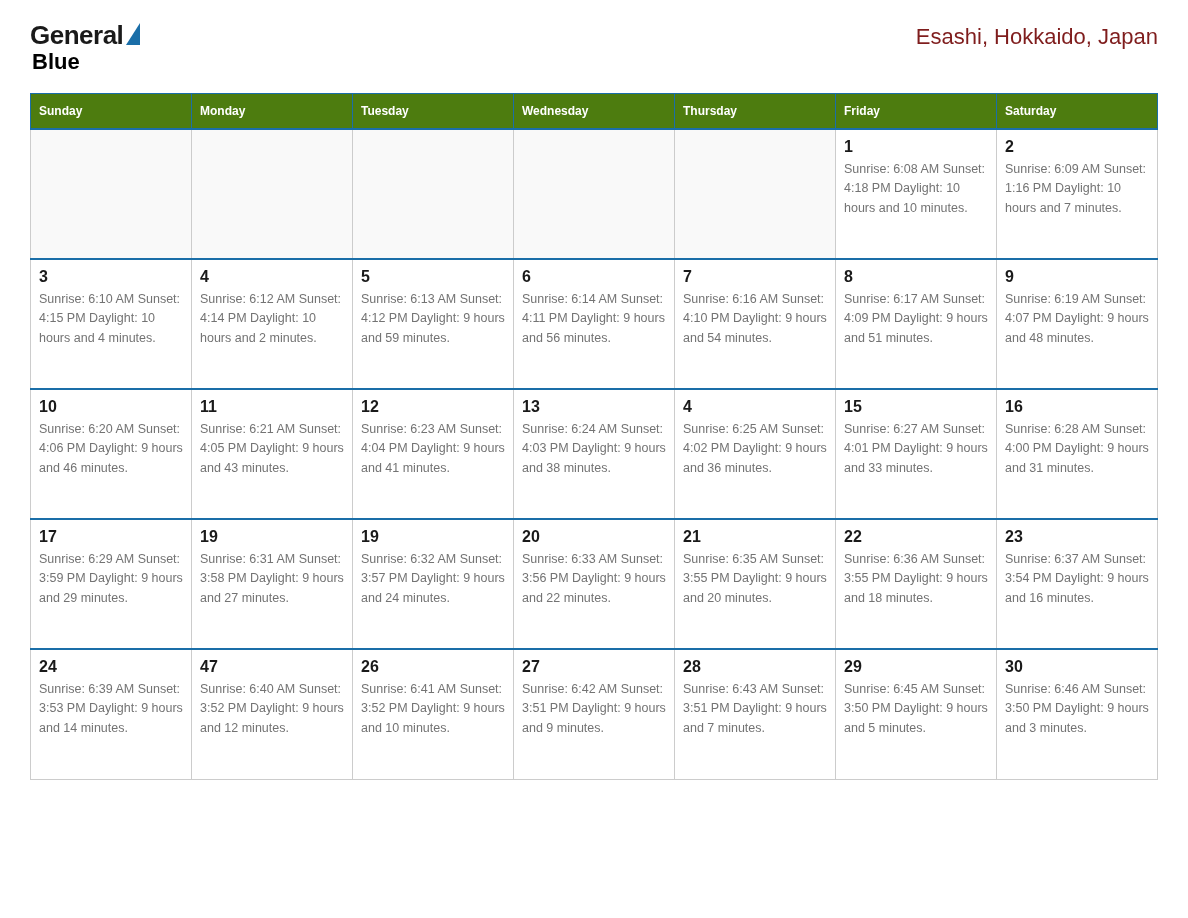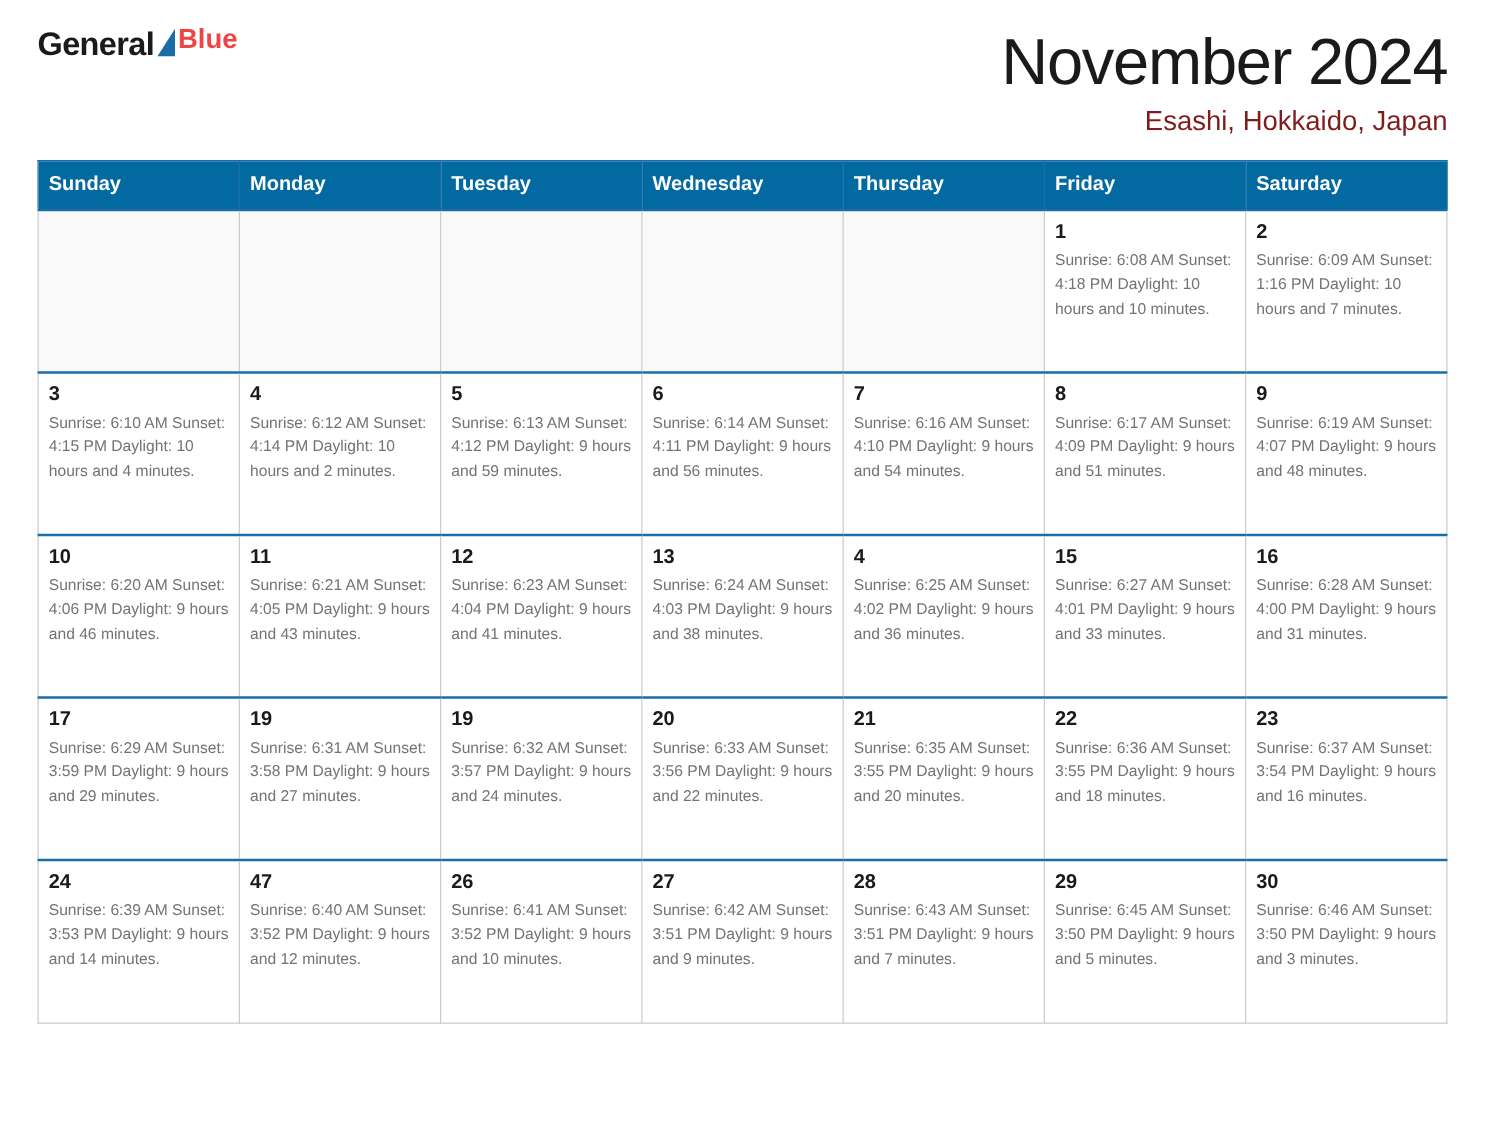--- a/index.html
+++ b/index.html
@@ -11,21 +11,21 @@
       min-height: 918px;
     }
     .header {
       display: flex;
       justify-content: space-between;
       align-items: flex-start;
       margin-bottom: 18px;
     }
     .logo {
       display: flex;
-      flex-direction: row;
+      flex-direction: column;
       align-items: flex-start;
     }
     .logo-top {
       display: flex;
       align-items: center;
     }
     .logo-general {
       font-size: 26px;
       font-weight: bold;
       color: #1a1a1a;
@@ -35,21 +35,21 @@
       width: 0;
       height: 0;
       border-left: 14px solid transparent;
       border-bottom: 22px solid #1a6ea8;
       margin-left: 3px;
       margin-top: -4px;
     }
     .logo-blue {
       font-size: 22px;
       font-weight: bold;
-      color: #ef4444;
+      color: #000000;
       margin-left: 2px;
       margin-top: -2px;
     }
     .title-section {
       text-align: right;
     }
     .month-year {
       font-size: 52px;
       font-weight: normal;
       color: #1a1a1a;
@@ -59,23 +59,23 @@
       font-size: 22px;
       color: #7f1d1d;
       margin-top: 4px;
     }
     .calendar {
       width: 100%;
       border-collapse: collapse;
       border: 1px solid #aaa;
     }
     .calendar th {
-      background-color: #0369a1;
+      background-color: #4d7c0f;
       color: #fff;
-      font-size: 16px;
+      font-size: 12px;
       font-weight: bold;
       padding: 10px 8px;
       text-align: left;
       border: 1px solid #1a6ea8;
     }
     .calendar td {
       vertical-align: top;
       border: 1px solid #ccc;
       padding: 8px 8px 10px 8px;
       width: 14.28%;
@@ -106,21 +106,20 @@
 
 <div class="header">
   <div class="logo">
     <div class="logo-top">
       <span class="logo-general">General</span>
       <div class="logo-triangle"></div>
     </div>
     <span class="logo-blue">Blue</span>
   </div>
   <div class="title-section">
-    <div class="month-year">November 2024</div>
     <div class="location">Esashi, Hokkaido, Japan</div>
   </div>
 </div>
 
 <table class="calendar">
   <thead>
     <tr>
     <th>Sunday</th>
         <th>Monday</th>
         <th>Tuesday</th>

